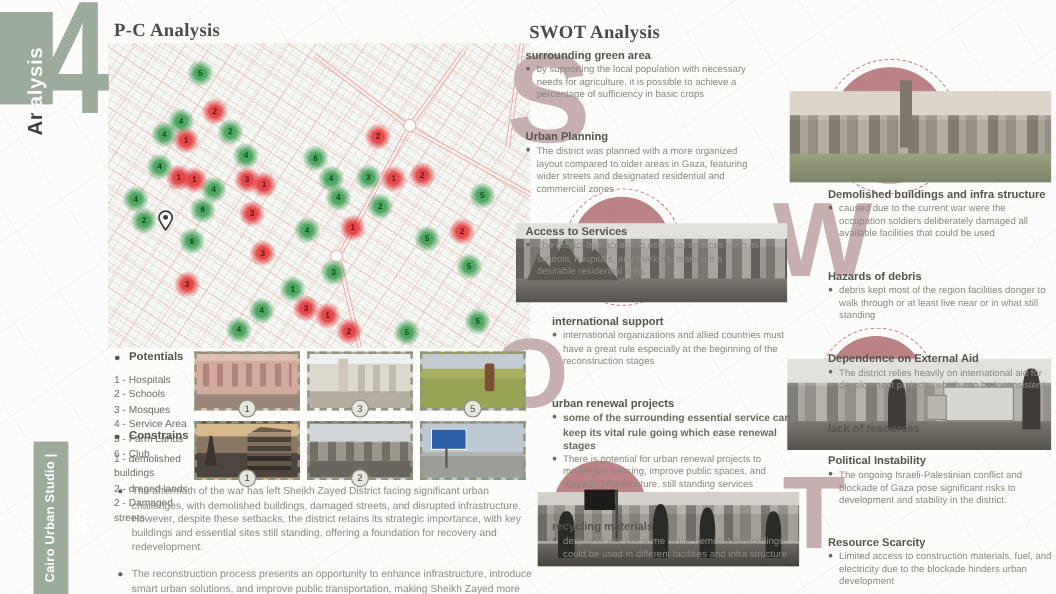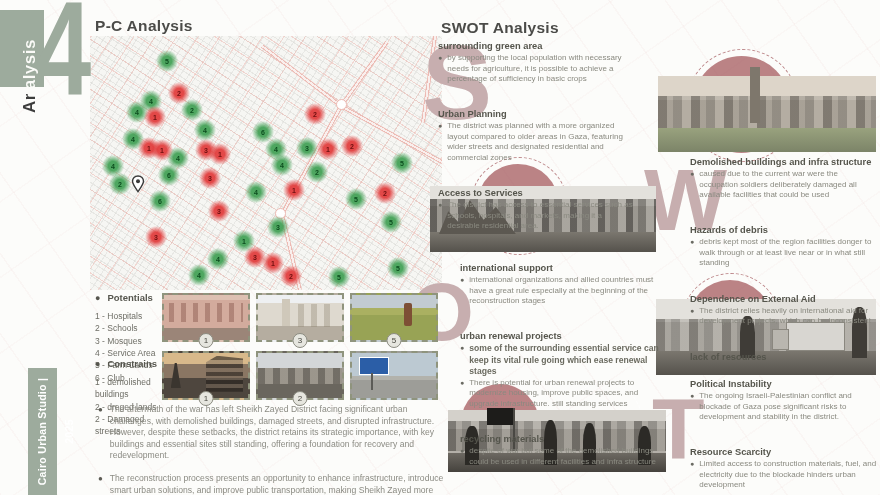--- a/index.html
+++ b/index.html
@@ -28,21 +28,21 @@
     background:linear-gradient(90deg,#3c3c3c 0 30%,#fbfbf8 30% 100%);
     -webkit-background-clip:text;background-clip:text;color:transparent;z-index:3;
   }
   #footer-bar{left:28px;top:368px;width:29px;height:127px;background:#9dab9d;z-index:2;}
   #footer-label{
     position:absolute;left:-49px;top:50px;width:127px;height:27px;transform:rotate(-90deg);
     color:#ffffff;font-size:10.5px;font-weight:bold;text-align:center;line-height:27px;letter-spacing:.3px;
   }
 
   
-  .page-title{font-size:15.5px;font-weight:bold;color:#4b4b48;letter-spacing:.3px;z-index:5;}
+  .page-title{font-size:15.5px;font-weight:bold;color:#4b4b48;letter-spacing:.3px;z-index:5;font-family:Liberation Serif, serif;}
   #pc-title{left:95px;top:17px;}
   #swot-title{left:441px;top:19px;}
 
   
   #map{left:90px;top:36px;width:352px;height:254px;background:#f6f6f3;overflow:hidden;z-index:1;}
   #map::before{content:"";position:absolute;inset:0;
     background:
       repeating-linear-gradient(33deg, rgba(185,185,180,.45) 0 1px, transparent 1px 6px),
       repeating-linear-gradient(-57deg, rgba(185,185,180,.4) 0 1px, transparent 1px 7px);
     opacity:.55;}

